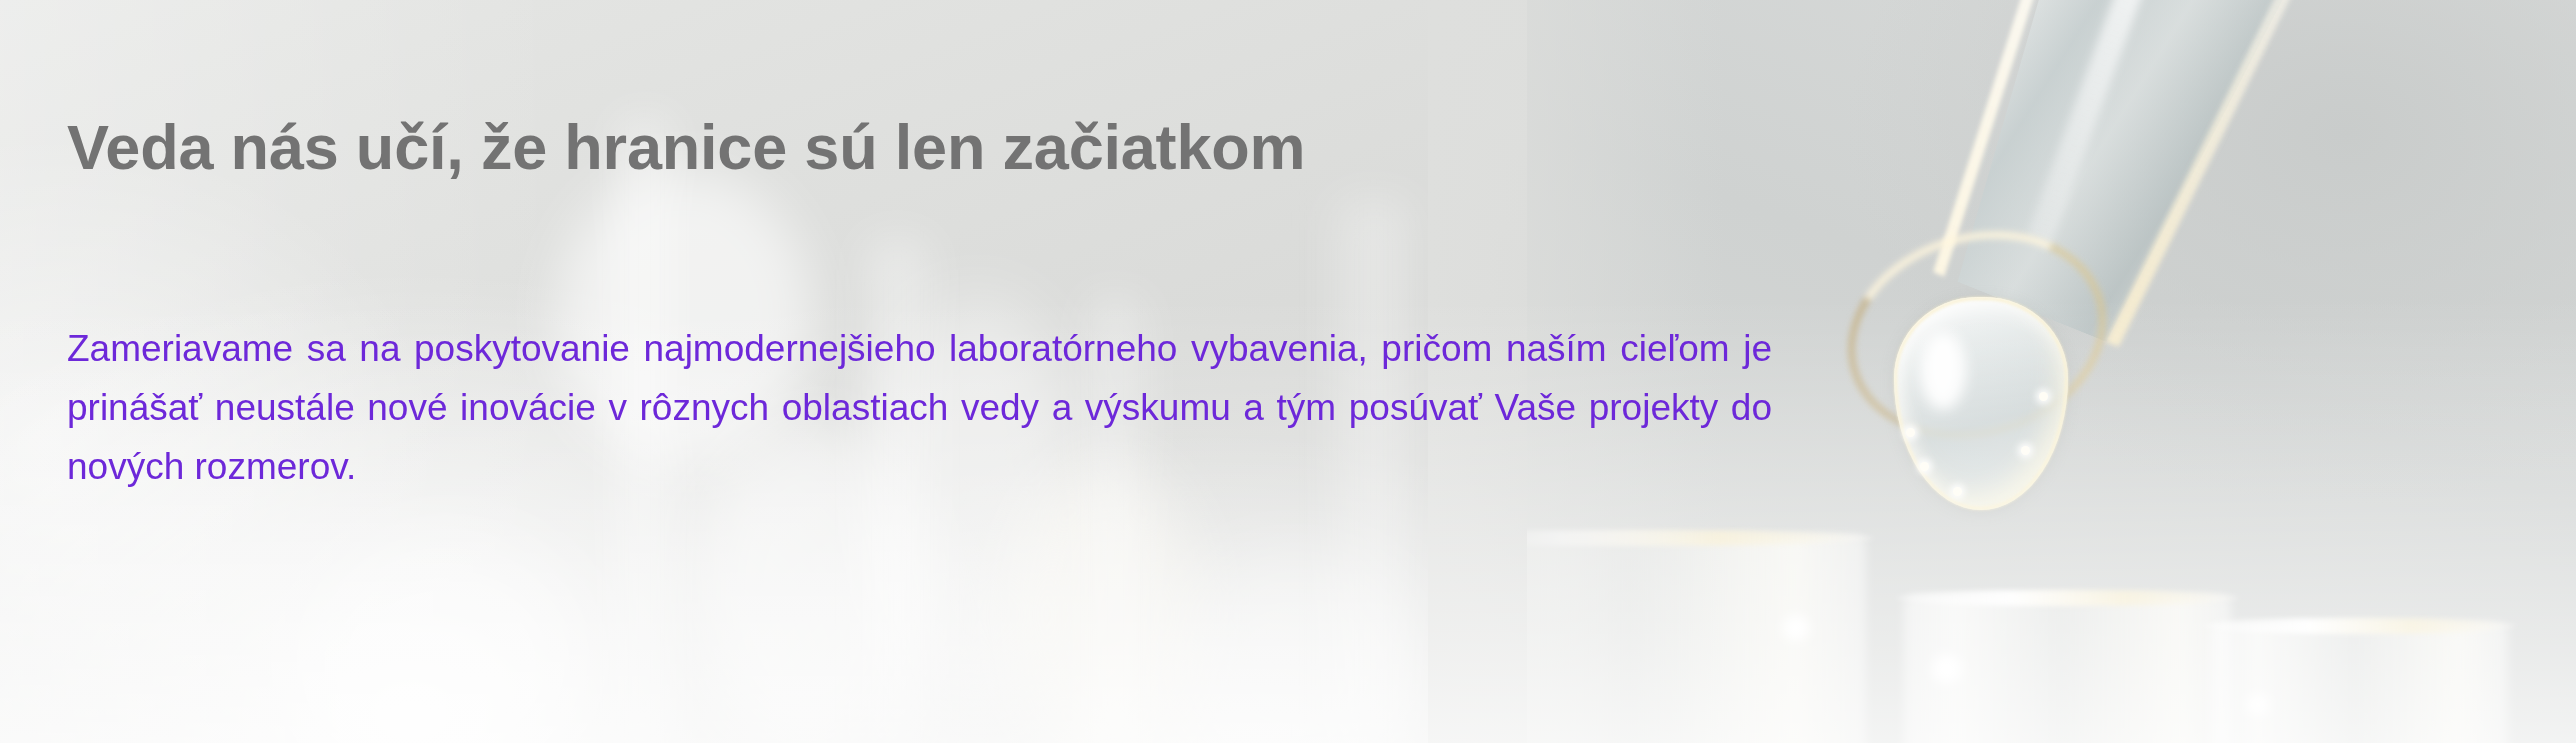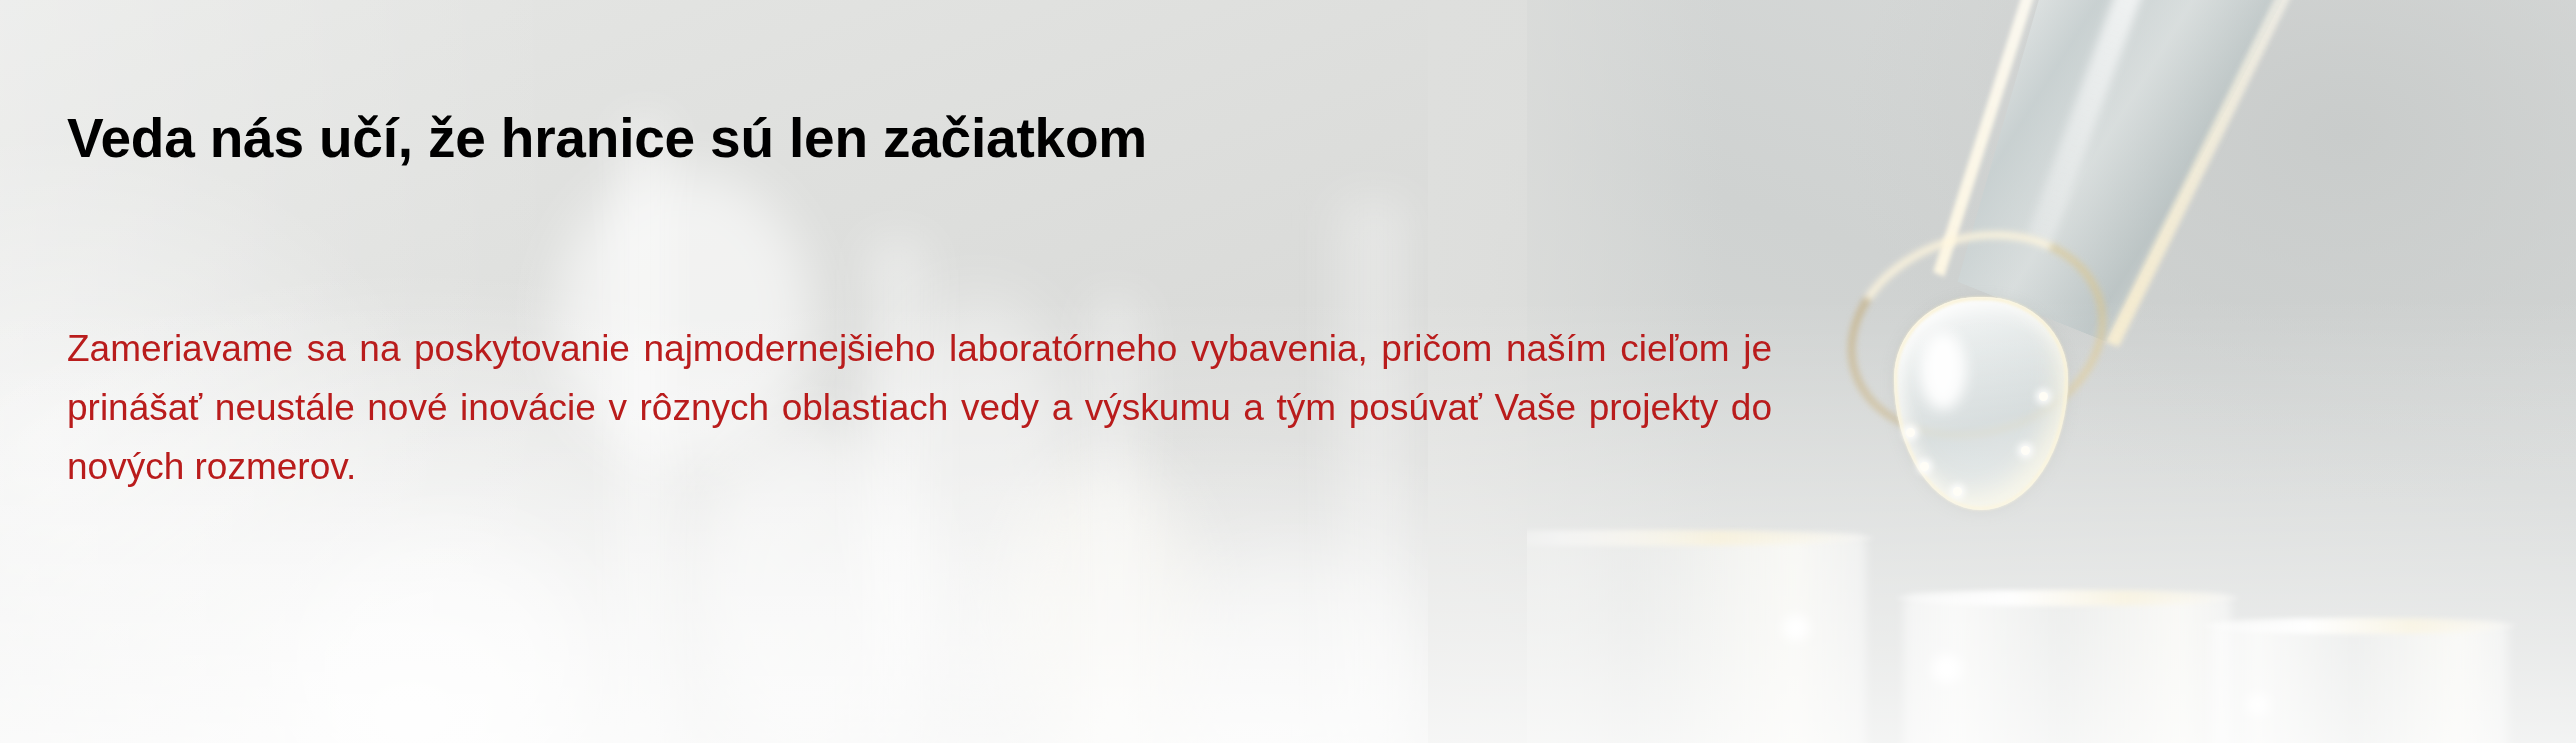--- a/index.html
+++ b/index.html
@@ -182,33 +182,33 @@
     background:linear-gradient(to right,#dedfdd 0%,rgba(222,223,221,.55) 45%,rgba(222,223,221,0) 100%);
     pointer-events:none;
   }
 
   
   .content{
     position:absolute;left:0;top:0;width:1815px;height:744px;
   }
   .headline{
     position:absolute;left:67px;top:71px;width:1686px;
-    font-size:55px;
+    font-size:63px;
     font-weight:bold;
     line-height:1.1;
-    color:#000000;
+    color:#737373;
     letter-spacing:-0.2px;
     white-space:nowrap;
   }
   .para{
     position:absolute;left:67px;
     width:1705px;
     font-size:37px;
     line-height:59px;
-    color:#b91c1c;
+    color:#6d28d9;
     text-align:justify;
     font-weight:400;
   }
   .para.p1{top:319px;}
   .para.p2{top:573px;}
   .para p{margin:0;}
 </style>
 </head>
 <body>
 

